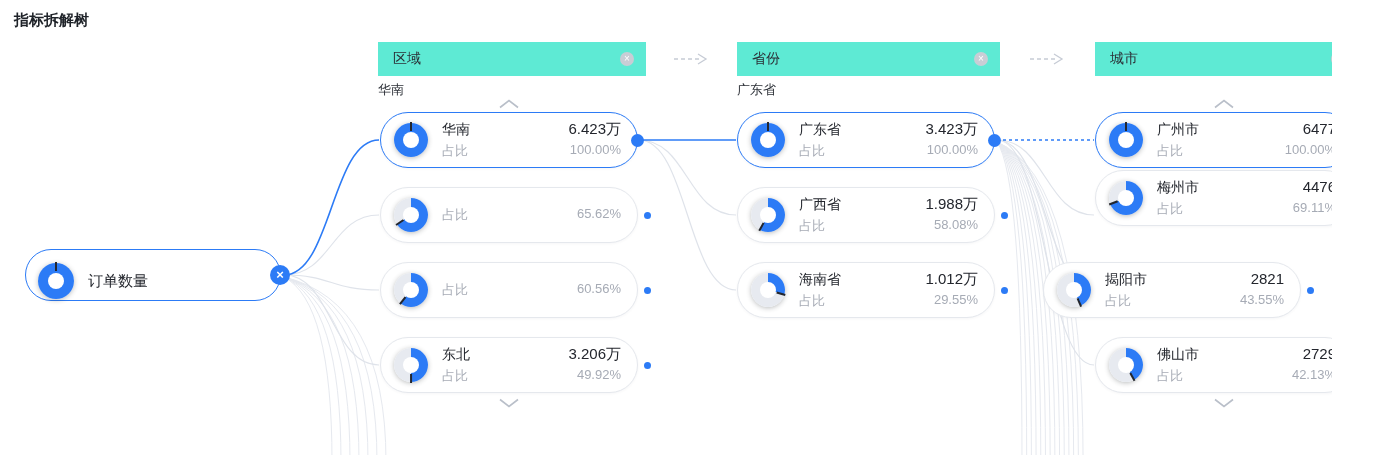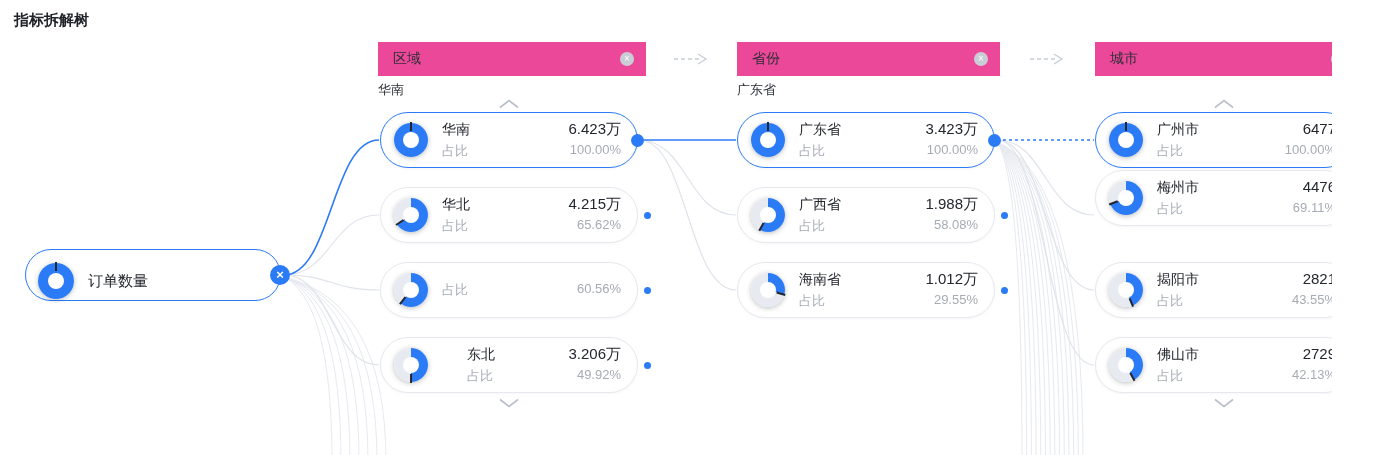--- a/index.html
+++ b/index.html
@@ -1,21 +1,21 @@
 <!DOCTYPE html>
 <html><head>
 <meta charset="utf-8">
 <style>
   html,body{margin:0;padding:0;background:#fff;font-family:"Liberation Sans",sans-serif;}
   .stage{position:relative;width:1332px;height:455px;background:#fff;overflow:hidden;}
   .wires{position:absolute;left:0;top:0;z-index:0;}
   .page-title{position:absolute;left:14px;top:11px;font-size:15px;font-weight:600;color:#1f2329;z-index:2;}
   .kebab{position:absolute;left:1360px;top:10px;width:22px;height:26px;display:flex;flex-direction:column;align-items:center;justify-content:center;gap:4px;cursor:pointer;z-index:2;}
   .kebab i{width:3px;height:3px;background:#5f646e;display:block;}
-  .hdr{position:absolute;top:42px;height:34px;background:#ec4899;display:flex;align-items:center;padding:0 12px 0 15px;box-sizing:border-box;font-size:14px;color:#2b2f36;z-index:2;cursor:pointer;}
+  .hdr{position:absolute;top:42px;height:34px;background:#5eead4;display:flex;align-items:center;padding:0 12px 0 15px;box-sizing:border-box;font-size:14px;color:#2b2f36;z-index:2;cursor:pointer;}
   .hdr .clear{margin-left:auto;width:14px;height:14px;border-radius:50%;background:#c9cdd5;color:#fff;font-size:10px;line-height:13px;text-align:center;cursor:pointer;flex:none;}
   .arrow{position:absolute;top:52px;z-index:2;}
   .col-label{position:absolute;top:81px;font-size:13px;color:#2b2f36;z-index:2;}
   .chev{position:absolute;z-index:2;cursor:pointer;}
   .node{position:absolute;width:258px;height:56px;background:#fff;border:1px solid #e5e8ed;border-radius:28px;box-sizing:border-box;display:flex;align-items:center;padding:0 16px 0 13px;cursor:pointer;z-index:1;box-shadow:0 1px 3px rgba(31,35,41,.04);}
   .node.selected{border:1.5px solid #2c7bf6;}
   .donut{position:relative;width:34px;height:34px;border-radius:50%;flex:none;
          background:conic-gradient(#2c7bf6 calc(var(--pct)*1%),#e7eaf0 0);
          box-shadow:0 1px 5px rgba(31,35,41,.30);}
   .donut::before{content:"";position:absolute;inset:9px;border-radius:50%;background:#fff;}
@@ -117,42 +117,38 @@
         <div class="r2">
           <span>占比</span>
           <span>100.00%</span>
         </div>
       </div>
       <div class="edge-dot big"></div>
     </div>
     <div class="node" style="left: 380px; top: 187px;">
       <div class="donut" style="--pct: 65.62;"></div>
       <div class="nt">
-        <div class="r1">
-          <span class="nm">华北</span>
-          <span class="val">4.215万</span>
-        </div>
         <div class="r2">
           <span>占比</span>
           <span>65.62%</span>
         </div>
       </div>
       <div class="edge-dot small"></div>
     </div>
     <div class="node" style="left: 380px; top: 262px;">
       <div class="donut" style="--pct: 60.56;"></div>
       <div class="nt">
         <div class="r2">
           <span>占比</span>
           <span>60.56%</span>
         </div>
       </div>
       <div class="edge-dot small"></div>
     </div>
-    <div class="node" style="left: 380px; top: 337px; gap: 25px;">
+    <div class="node" style="left: 380px; top: 337px;">
       <div class="donut" style="--pct: 49.92;"></div>
       <div class="nt">
         <div class="r1">
           <span class="nm">东北</span>
           <span class="val">3.206万</span>
         </div>
         <div class="r2">
           <span>占比</span>
           <span>49.92%</span>
         </div>
@@ -241,21 +237,21 @@
           <span class="nm">梅州市</span>
           <span class="val">4476</span>
         </div>
         <div class="r2">
           <span>占比</span>
           <span>69.11%</span>
         </div>
       </div>
       <div class="edge-dot small"></div>
     </div>
-    <div class="node" style="left: 1095px; top: 262px; text-align: right;">
+    <div class="node" style="left: 1043px; top: 262px; text-align: right;">
       <div class="donut" style="--pct: 43.55;"></div>
       <div class="nt">
         <div class="r1">
           <span class="nm">揭阳市</span>
           <span class="val">2821</span>
         </div>
         <div class="r2">
           <span>占比</span>
           <span>43.55%</span>
         </div>

